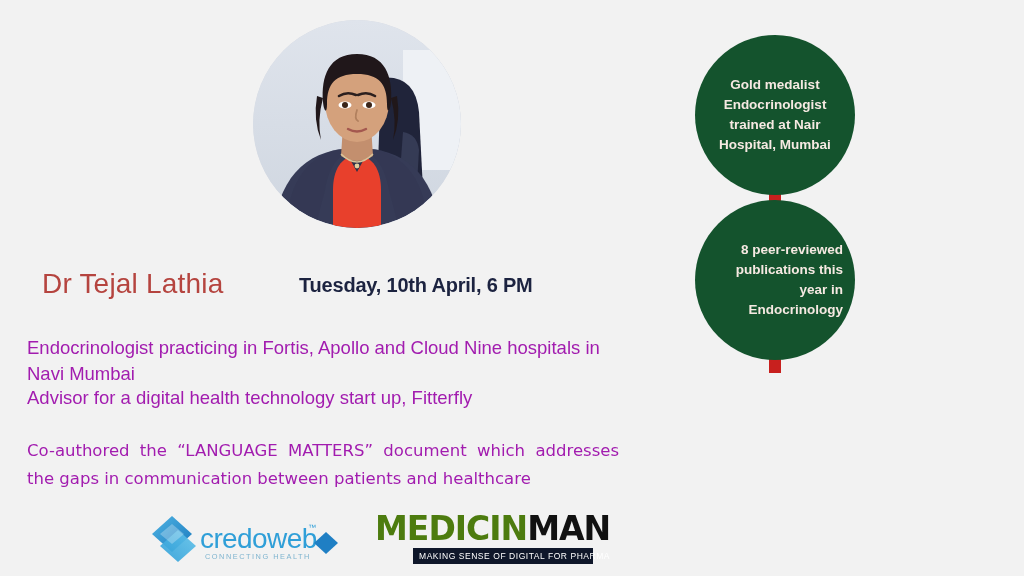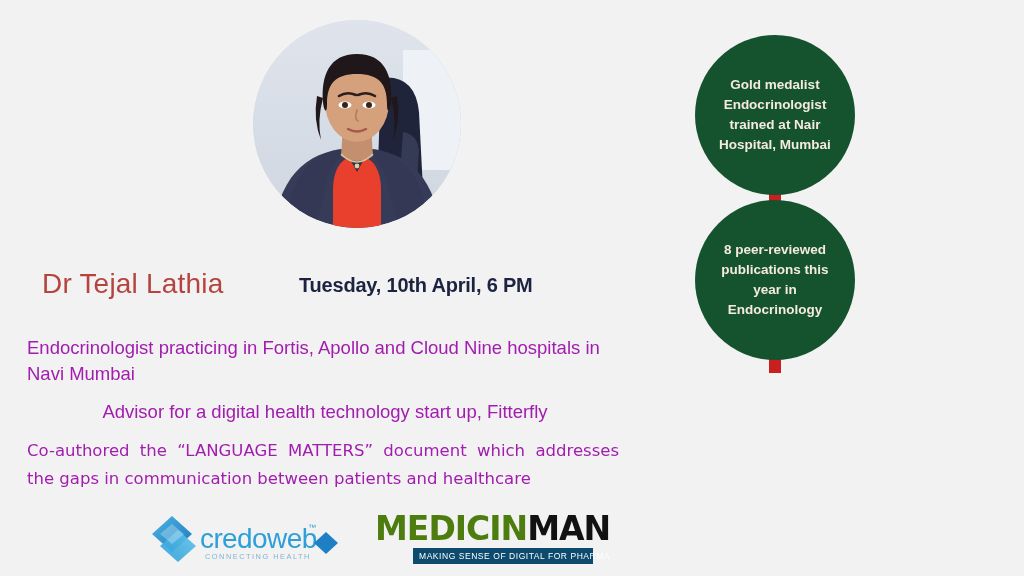--- a/index.html
+++ b/index.html
@@ -60,21 +60,21 @@
   .bio {
     position: absolute;
     left: 27px;
     width: 596px;
     color: #a21caf;
     font-size: 18.5px;
     line-height: 26px;
     font-weight: 400;
   }
   .bio-1 { top: 316px; }
-  .bio-2 { top: 380px; text-align: center; }
+  .bio-2 { top: 366px; }
   .bio-3 {
     top: 420px;
     text-align: justify;
     width: 592px;
     line-height: 28px;
     font-family: "DejaVu Sans", sans-serif;
     font-size: 16.5px;
   }
 
   
@@ -108,21 +108,21 @@
     font-weight: bold;
     letter-spacing: -1px;
     line-height: 34px;
     white-space: nowrap;
   }
   .mm-red   { color: #4d7c0f; }
   .mm-black { color: #111111; }
   .mm-tagline {
     margin-top: 2px;
     margin-left: 38px;
-    background: #0c4a6e;
+    background: #0f172a;
     color: #ffffff;
     font-family: "Liberation Sans", sans-serif;
     font-size: 8.5px;
     letter-spacing: .55px;
     text-align: center;
     padding: 3px 6px 3px 6px;
     width: 180px;
     box-sizing: border-box;
     white-space: nowrap;
   }
@@ -148,21 +148,21 @@
     justify-content: center;
     text-align: center;
     font-size: 13.5px;
     font-weight: bold;
     line-height: 20px;
     box-sizing: border-box;
     padding: 0 12px;
   }
   .chain-circle span { display: block; width: 100%; }
   .c1 { top: 5px; }
-  .c2 { top: 170px; }
+  .c2 { top: 170px; text-align: right; }
   .c3 { top: 333px; }
   .chain-connector {
     position: absolute;
     left: 74px;
     width: 12px;
     height: 22px;
     background: #c8201e;
   }
   .cn1 { top: 157px; }
   .cn2 { top: 321px; }

